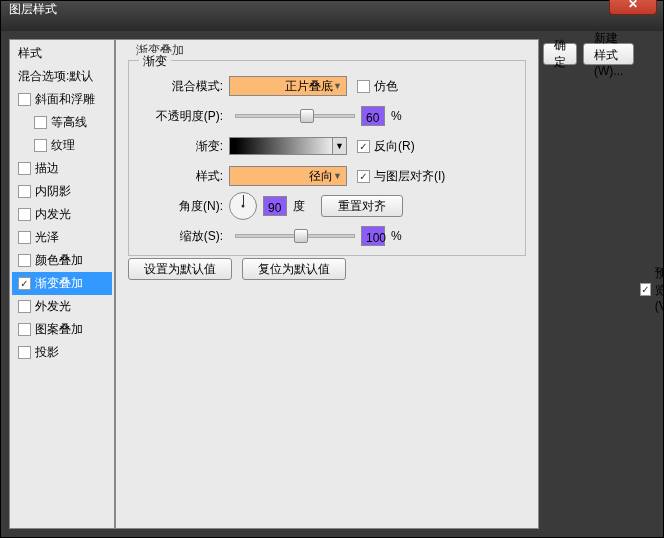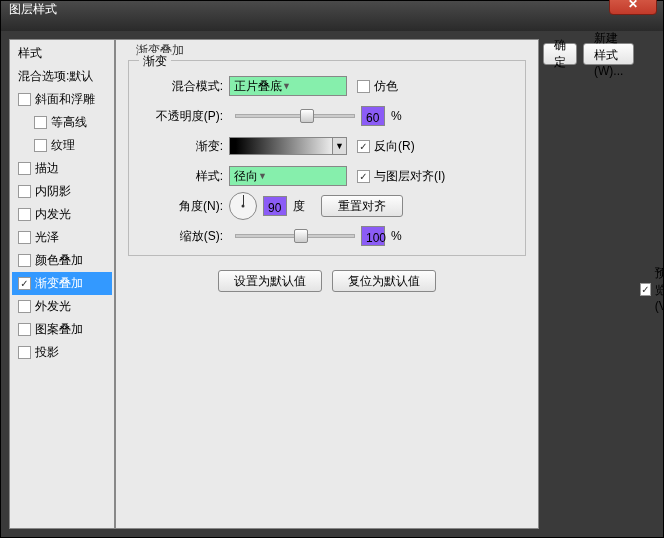--- a/index.html
+++ b/index.html
@@ -15,33 +15,33 @@
 .side-head{background:#eaeaea}
 .side-sel{background:#3399ff;color:#fff}
 .side-indent{padding-left:22px}
 .chk{width:13px;height:13px;border:1px solid #999;background:#fff;display:inline-flex;align-items:center;justify-content:center;font-size:10px;color:#333}
 .main{flex:1;position:relative;padding:8px 12px}
 .group-title{position:absolute;top:2px;left:20px;color:#333}
 .fieldset{border:1px solid #bbb;margin-top:12px;padding:14px 10px 0 10px;position:relative}
 .fieldset-title{position:absolute;top:-8px;left:10px;background:#eaeaea;padding:0 4px}
 .row{display:flex;align-items:center;margin-bottom:8px;height:22px}
 .row-label{width:84px;text-align:right;margin-right:6px}
-.select{height:20px;border:1px solid #888;background:#86efac;display:flex;align-items:center;padding:0 4px;width:118px;justify-content:flex-start}
+.select{height:20px;border:1px solid #888;background:#fdba74;display:flex;align-items:center;padding:0 4px;width:118px;justify-content:flex-end}
 .select .arrow{font-size:9px;color:#555}
 .slider{flex:0 0 120px;height:4px;background:#ccc;border:1px solid #aaa;position:relative;margin:0 6px}
 .slider .thumb{position:absolute;top:-6px;width:14px;height:14px;background:linear-gradient(#fff,#ccc);border:1px solid #888;border-radius:2px;transform:translateX(-50%)}
 .num{width:24px;height:20px;border:1px solid #888;background:#8b5cf6;padding:0 4px;display:flex;align-items:flex-end}
 .unit{margin-left:6px}
 .grad-preview{width:118px;height:18px;border:1px solid #888;background:linear-gradient(to right,#000 0%,#000 5%,#fff 95%,#fff 100%);display:flex;justify-content:flex-end;align-items:center}
 .grad-preview .arrow{width:14px;height:16px;background:#ddd;border-left:1px solid #888;display:flex;align-items:center;justify-content:center;font-size:9px}
 .angle-dial{width:28px;height:28px;border:1px solid #888;border-radius:50%;background:#f4f4f4;position:relative;margin-right:6px}
 .angle-dial::after{content:"";position:absolute;left:50%;top:2px;width:1px;height:11px;background:#333}
 .angle-dial::before{content:"";position:absolute;left:50%;top:50%;width:3px;height:3px;background:#333;border-radius:50%;transform:translate(-50%,-50%)}
 .btn{height:22px;border:1px solid #888;background:linear-gradient(#fdfdfd,#e4e4e4);padding:0 10px;display:inline-flex;align-items:center;justify-content:center;cursor:pointer;border-radius:3px}
-.btn-row{display:flex;gap:10px;justify-content:center;margin-top:14px}
+.btn-row{display:flex;gap:10px;margin-top:2px}
 .rightcol{width:116px;display:flex;flex-direction:row;gap:6px;align-items:stretch;padding:4px}
 .rightcol .btn{width:100%}
 .swatch-box{border:1px solid #888;width:64px;height:64px;margin:8px auto 0 auto;background:#eaeaea;display:flex;align-items:center;justify-content:center}
 .swatch{width:34px;height:34px;background:#4a4a4a;border:1px solid #333}
 .preview-row{display:flex;align-items:center;justify-content:center;gap:4px;margin-top:10px}
 </style>
 </head>
 <body>
 
 <div class="window">

